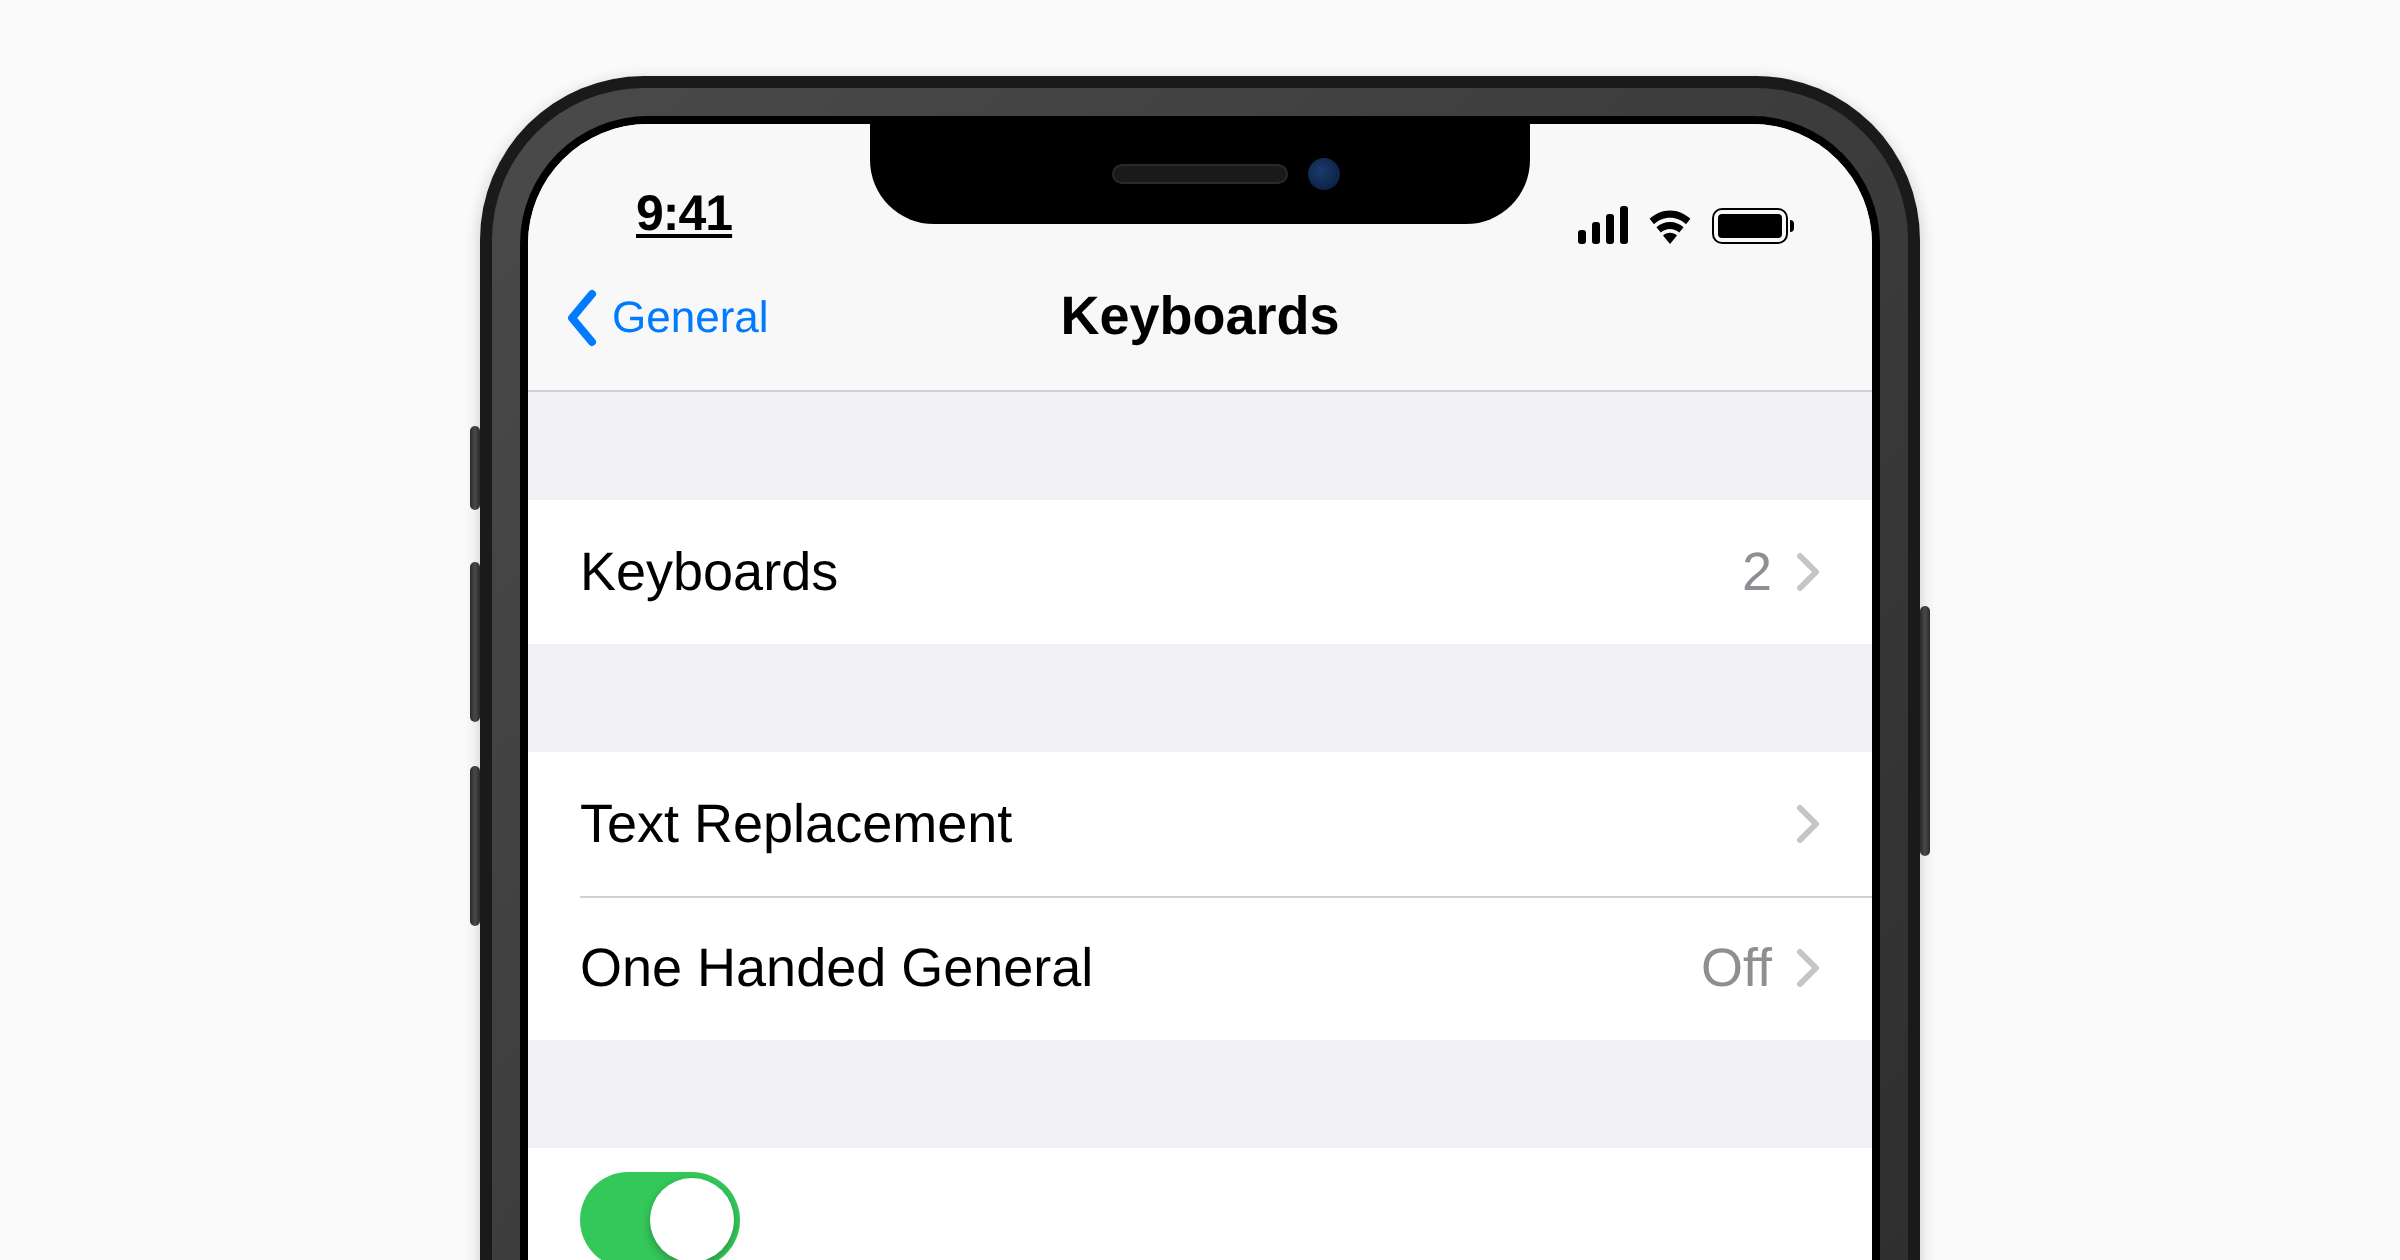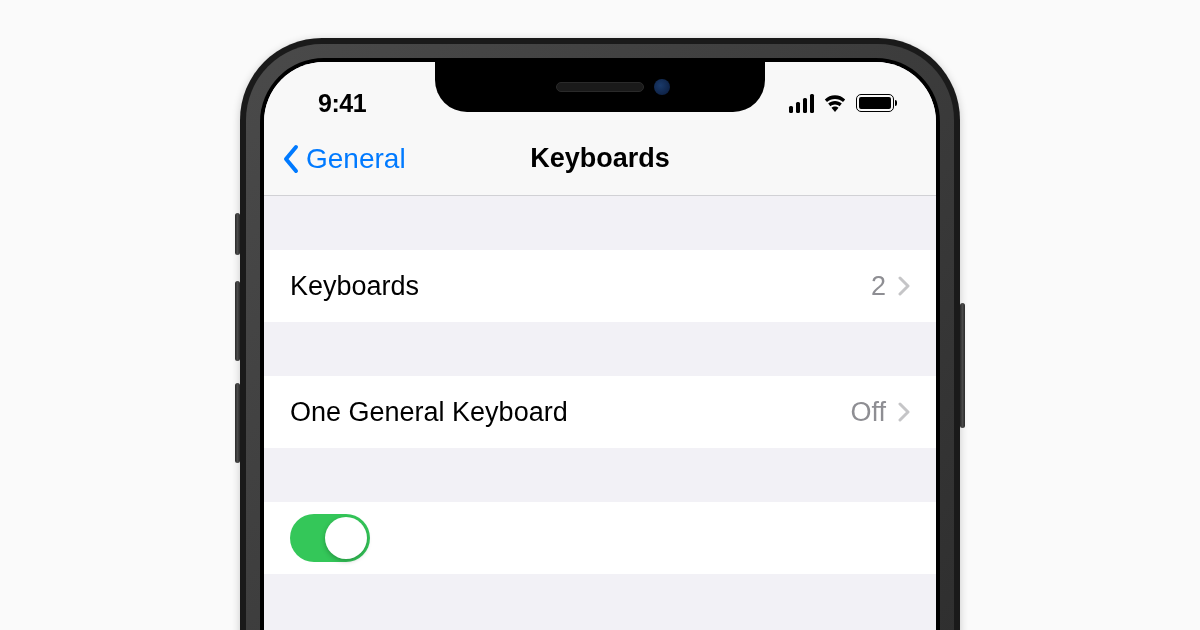--- a/index.html
+++ b/index.html
@@ -81,24 +81,25 @@
       border-radius: 50%;
       position: absolute;
       right: 95px;
     }
 
     
     .status-bar {
       height: 60px;
       background: #f8f8f8;
       display: flex;
-      align-items: center;
+      align-items: flex-end;
       justify-content: space-between;
       padding: 22px 42px 0 54px;
       position: relative;
+      text-decoration: underline;
     }
 
     .status-time {
       font-size: 25px;
       font-weight: 600;
       color: #000;
       letter-spacing: -0.5px;
     }
 
     .status-icons {
@@ -167,21 +168,21 @@
       display: flex;
       align-items: center;
       position: relative;
       padding: 0 18px;
     }
 
     .nav-back {
       display: flex;
       align-items: center;
       color: #007aff;
-      font-size: 28px;
+      font-size: 22px;
       cursor: pointer;
       gap: 4px;
     }
 
     .nav-back-chevron {
       width: 20px;
       height: 30px;
     }
 
     .nav-title {
@@ -330,23 +331,29 @@
         <div class="table-cell">
           <span class="cell-label">Keyboards</span>
           <span class="cell-value">2</span>
           <svg class="cell-chevron" viewBox="0 0 12 20">
             <path class="chevron-svg" d="M2 2 L10 10 L2 18"></path>
           </svg>
         </div>
 
         <div class="table-section-spacer"></div>
 
-
         <div class="table-cell">
-          <span class="cell-label">One General Keyboard</span>
+          <span class="cell-label">Text Replacement</span>
+          <svg class="cell-chevron" viewBox="0 0 12 20">
+            <path class="chevron-svg" d="M2 2 L10 10 L2 18"></path>
+          </svg>
+        </div>
+
+        <div class="table-cell">
+          <span class="cell-label">One Handed General</span>
           <span class="cell-value">Off</span>
           <svg class="cell-chevron" viewBox="0 0 12 20">
             <path class="chevron-svg" d="M2 2 L10 10 L2 18"></path>
           </svg>
         </div>
 
         <div class="table-section-spacer"></div>
 
         <div class="table-cell">
           <div class="toggle">

